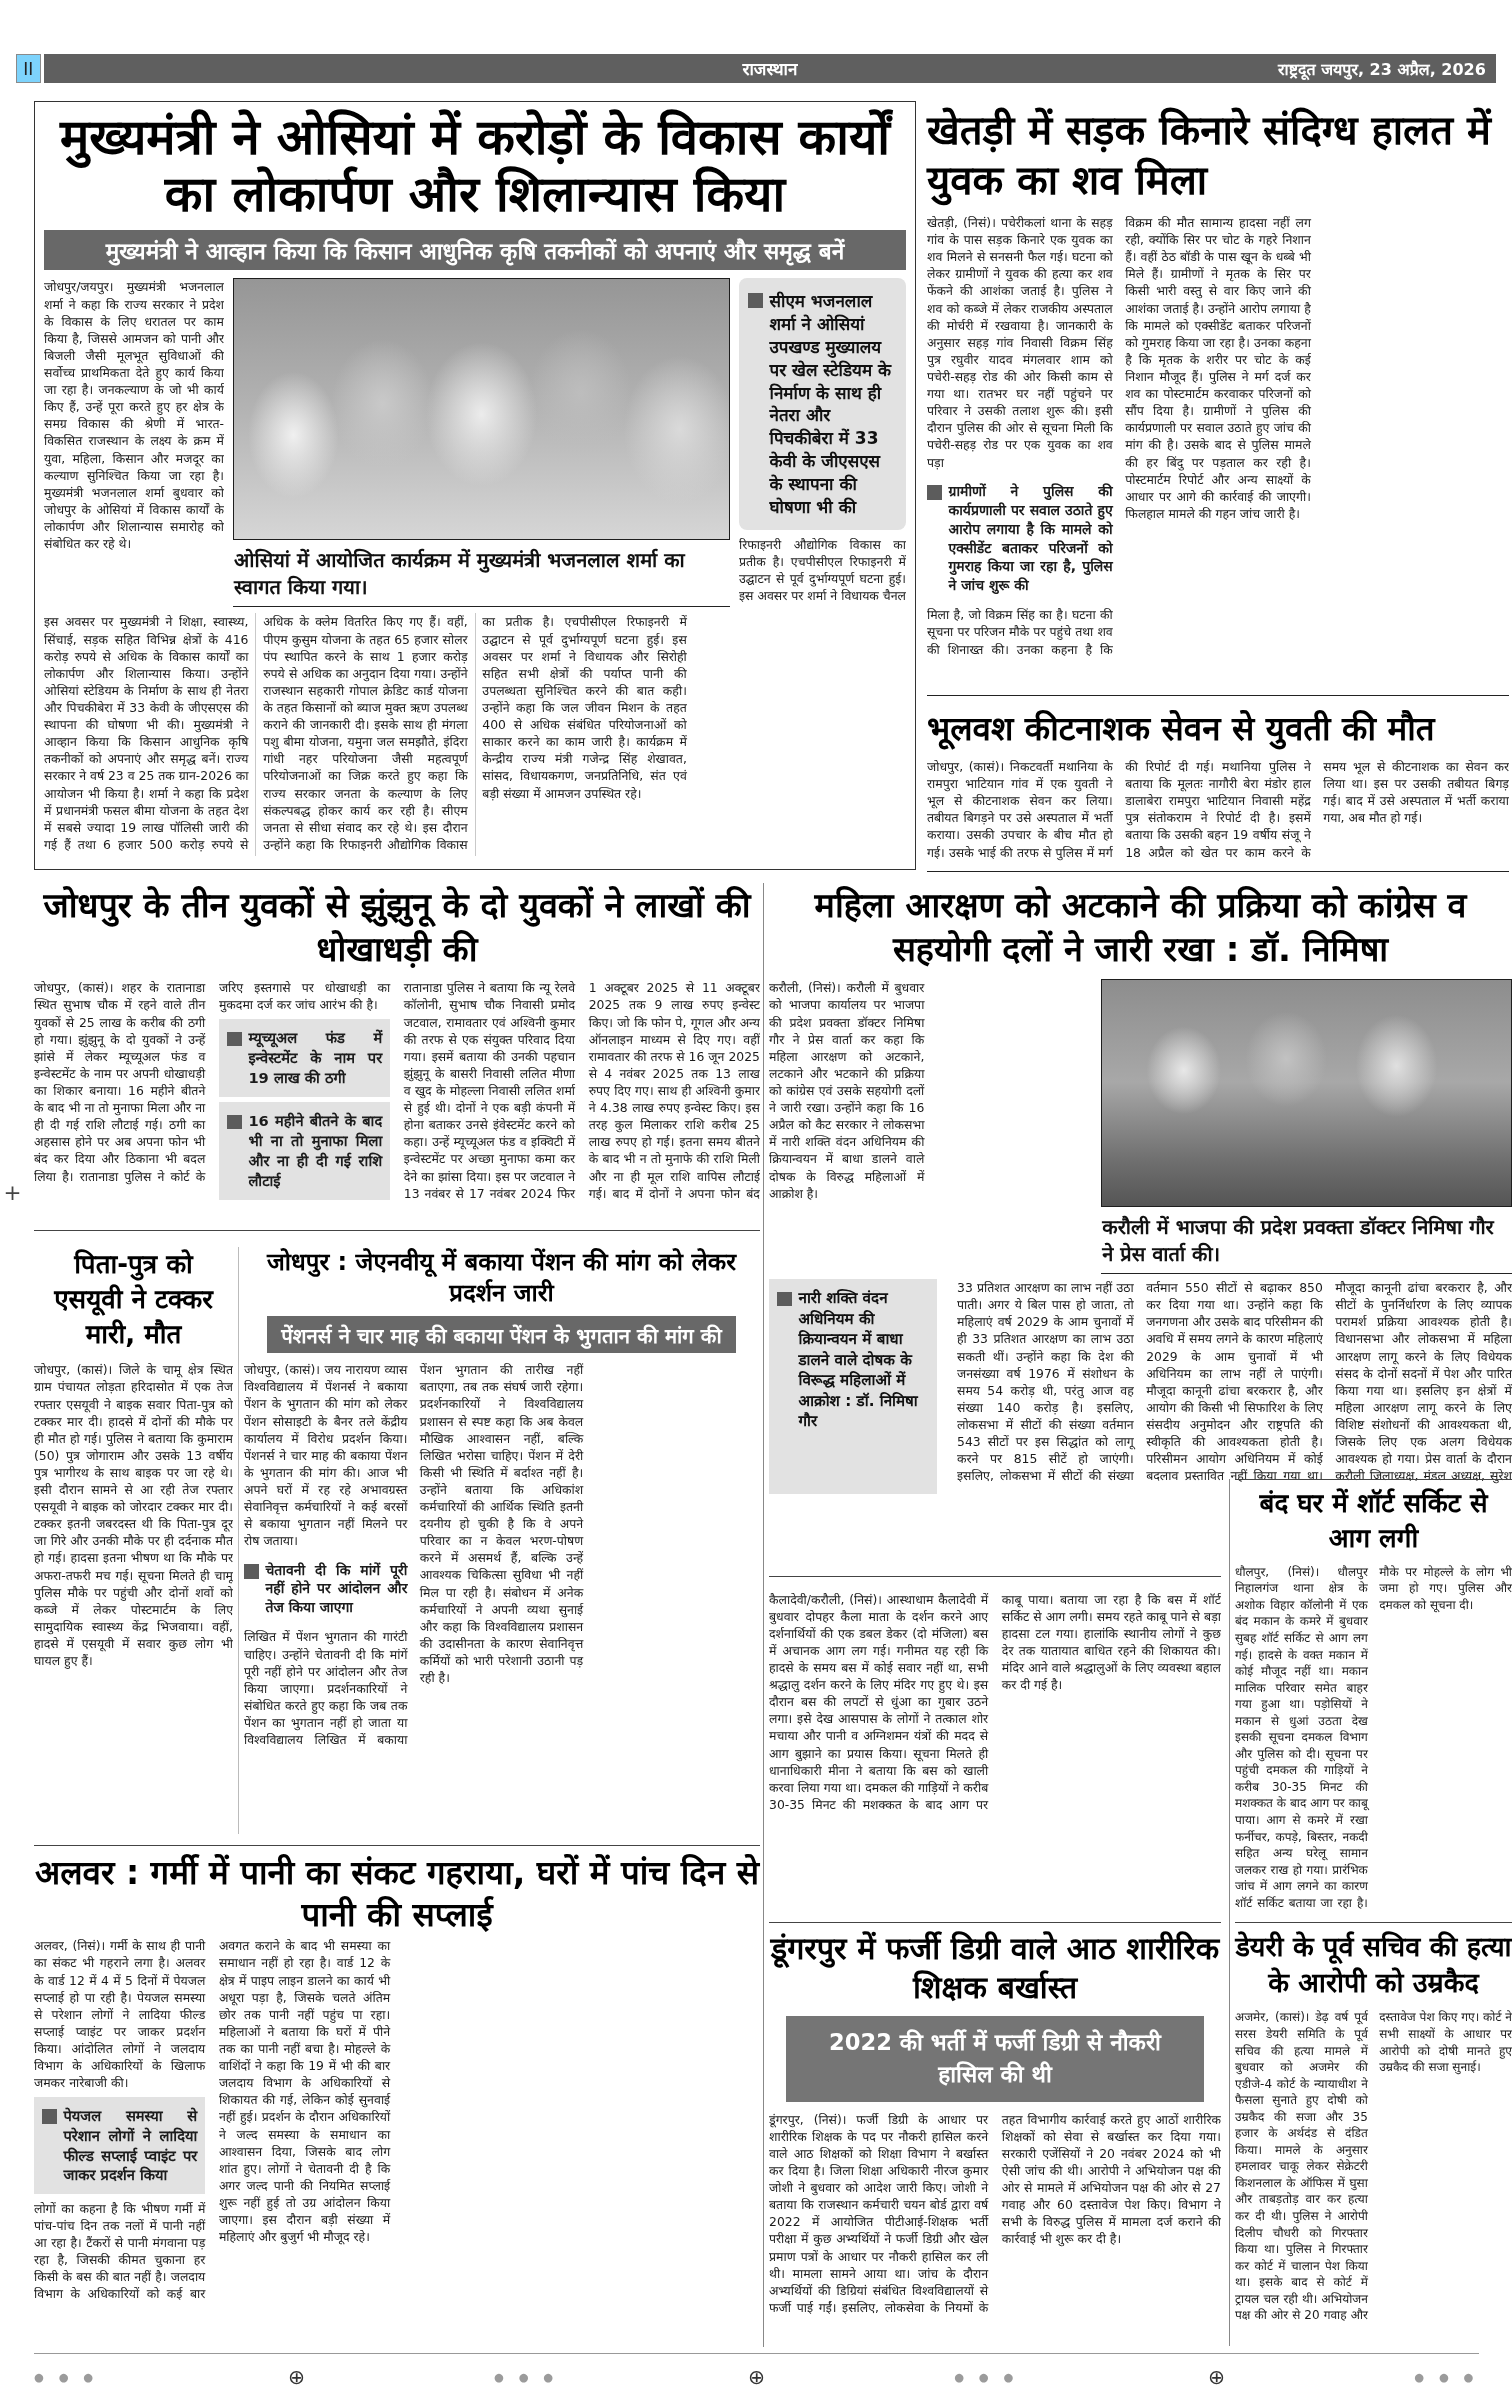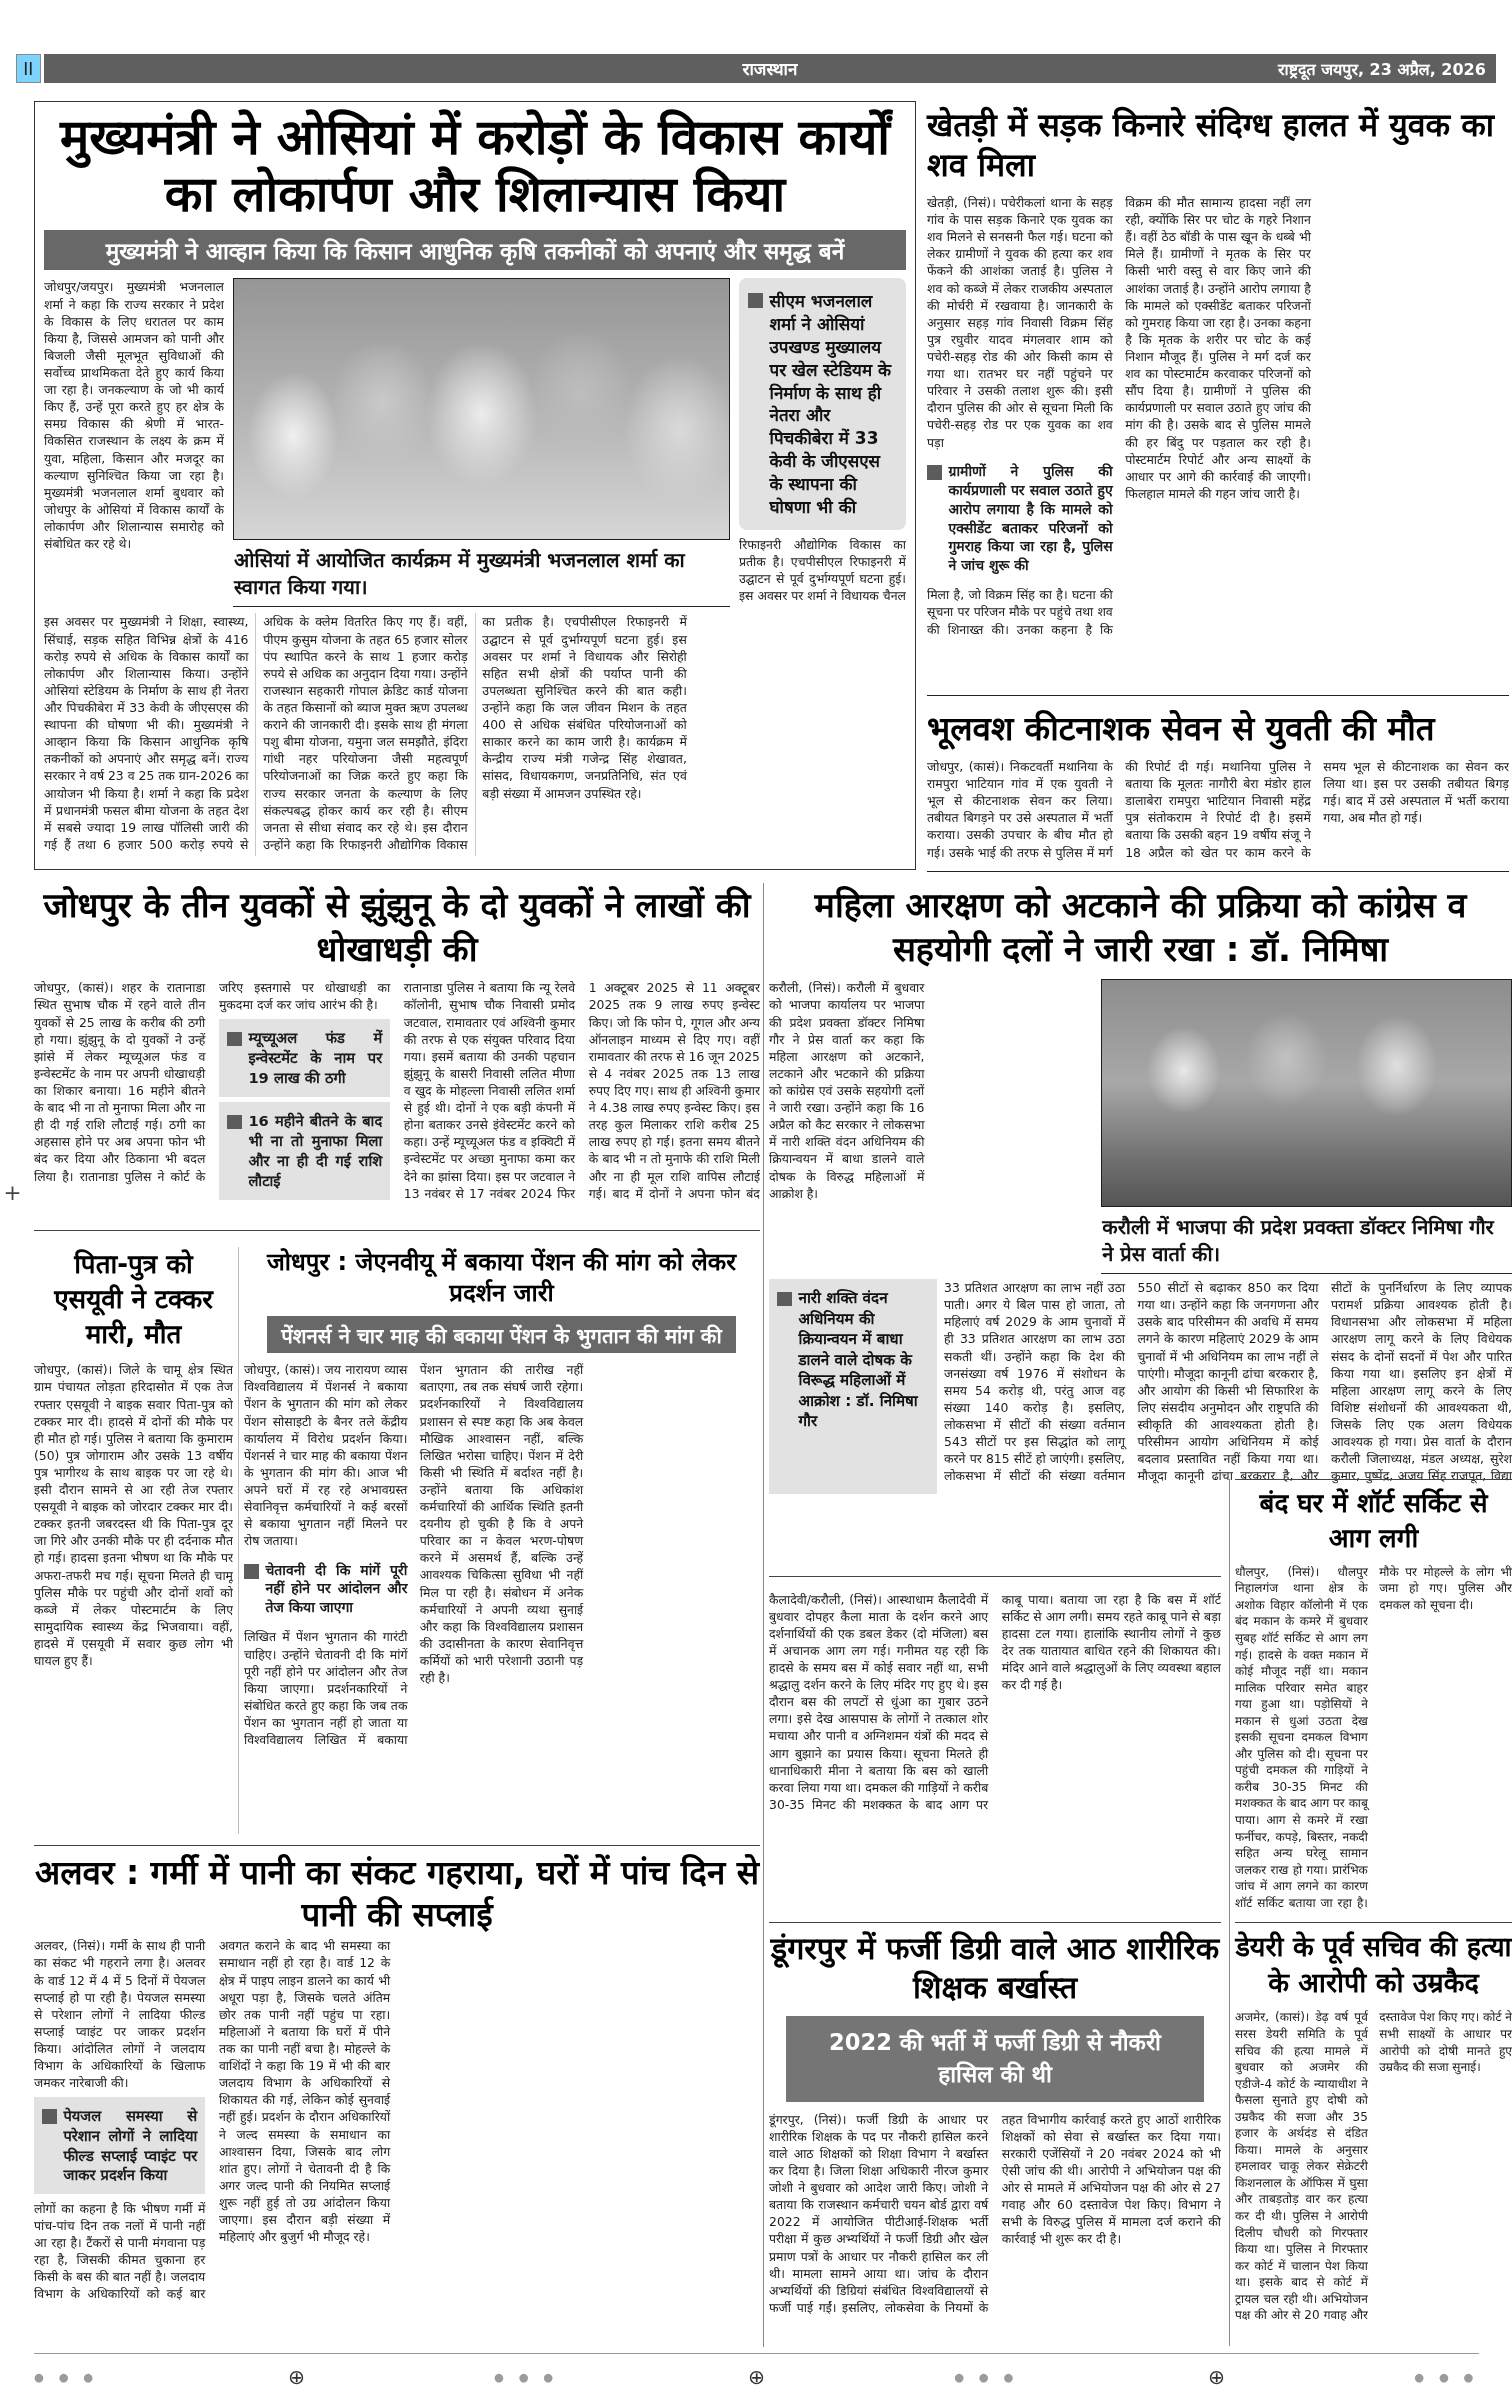--- a/index.html
+++ b/index.html
@@ -69,21 +69,21 @@
           <span class="sq"></span>
           <span>सीएम भजनलाल शर्मा ने ओसियां उपखण्ड मुख्यालय पर खेल स्टेडियम के निर्माण के साथ ही नेतरा और पिचकीबेरा में 33 केवी के जीएसएस के स्थापना की घोषणा भी की</span>
         </div>
         <div class="bodytxt" style="margin-top:5.6px;height:68px;">रिफाइनरी औद्योगिक विकास का प्रतीक है। एचपीसीएल रिफाइनरी में उद्घाटन से पूर्व दुर्भाग्यपूर्ण घटना हुई। इस अवसर पर शर्मा ने विधायक चैनल सिंह को श्रद्धांजलि दी। बाद में उन्होंने कहा कि जल जीवन मिशन के तहत 400 से अधिक ग्रामीण घरों को नल से जल के कनेक्शन दिए गए हैं। किसानों की समृद्धि के लिए सरकार कृतसंकल्पित होकर कार्य कर रही है।</div>
       </div>
     </div>
     <div class="bodytxt" style="column-count:4;column-gap:14.7px;column-rule:0.6px solid #c9c9c9;height:243px;margin-top:6.8px;">इस अवसर पर मुख्यमंत्री ने शिक्षा, स्वास्थ्य, सिंचाई, सड़क सहित विभिन्न क्षेत्रों के 416 करोड़ रुपये से अधिक के विकास कार्यों का लोकार्पण और शिलान्यास किया। उन्होंने ओसियां स्टेडियम के निर्माण के साथ ही नेतरा और पिचकीबेरा में 33 केवी के जीएसएस की स्थापना की घोषणा भी की। मुख्यमंत्री ने आव्हान किया कि किसान आधुनिक कृषि तकनीकों को अपनाएं और समृद्ध बनें। राज्य सरकार ने वर्ष 23 व 25 तक ग्रान-2026 का आयोजन भी किया है। शर्मा ने कहा कि प्रदेश में प्रधानमंत्री फसल बीमा योजना के तहत देश में सबसे ज्यादा 19 लाख पॉलिसी जारी की गई हैं तथा 6 हजार 500 करोड़ रुपये से अधिक के क्लेम वितरित किए गए हैं। वहीं, पीएम कुसुम योजना के तहत 65 हजार सोलर पंप स्थापित करने के साथ 1 हजार करोड़ रुपये से अधिक का अनुदान दिया गया। उन्होंने राजस्थान सहकारी गोपाल क्रेडिट कार्ड योजना के तहत किसानों को ब्याज मुक्त ऋण उपलब्ध कराने की जानकारी दी। इसके साथ ही मंगला पशु बीमा योजना, यमुना जल समझौते, इंदिरा गांधी नहर परियोजना जैसी महत्वपूर्ण परियोजनाओं का जिक्र करते हुए कहा कि राज्य सरकार जनता के कल्याण के लिए संकल्पबद्ध होकर कार्य कर रही है। सीएम जनता से सीधा संवाद कर रहे थे। इस दौरान उन्होंने कहा कि रिफाइनरी औद्योगिक विकास का प्रतीक है। एचपीसीएल रिफाइनरी में उद्घाटन से पूर्व दुर्भाग्यपूर्ण घटना हुई। इस अवसर पर शर्मा ने विधायक और सिरोही सहित सभी क्षेत्रों की पर्याप्त पानी की उपलब्धता सुनिश्चित करने की बात कही। उन्होंने कहा कि जल जीवन मिशन के तहत 400 से अधिक संबंधित परियोजनाओं को साकार करने का काम जारी है। कार्यक्रम में केन्द्रीय राज्य मंत्री गजेन्द्र सिंह शेखावत, सांसद, विधायकगण, जनप्रतिनिधि, संत एवं बड़ी संख्या में आमजन उपस्थित रहे।</div>
   </div>
 
   <div class="abs" style="left:927px;top:105px;width:582px;height:591px;border-bottom:1.7px solid #222;box-sizing:border-box;">
-    <h2 style="font-size:32px;line-height:1.25;">खेतड़ी में सड़क किनारे संदिग्ध हालत में युवक का शव मिला</h2>
+    <h2 style="font-size:40px;line-height:1.25;">खेतड़ी में सड़क किनारे संदिग्ध हालत में युवक का शव मिला</h2>
     <div class="bodytxt" style="column-count:3;column-gap:12.4px;height:457px;margin-top:9px;">
       <span>खेतड़ी, (निसं)। पचेरीकलां थाना के सहड़ गांव के पास सड़क किनारे एक युवक का शव मिलने से सनसनी फैल गई। घटना को लेकर ग्रामीणों ने युवक की हत्या कर शव फेंकने की आशंका जताई है। पुलिस ने शव को कब्जे में लेकर राजकीय अस्पताल की मोर्चरी में रखवाया है। जानकारी के अनुसार सहड़ गांव निवासी विक्रम सिंह पुत्र रघुवीर यादव मंगलवार शाम को पचेरी-सहड़ रोड की ओर किसी काम से गया था। रातभर घर नहीं पहुंचने पर परिवार ने उसकी तलाश शुरू की। इसी दौरान पुलिस की ओर से सूचना मिली कि पचेरी-सहड़ रोड पर एक युवक का शव पड़ा</span>
       <div class="note" style="font-size:14px;background:#fff;border:0;padding:5.6px 0;">
         <span class="sq"></span>
         <span>ग्रामीणों ने पुलिस की कार्यप्रणाली पर सवाल उठाते हुए आरोप लगाया है कि मामले को एक्सीडेंट बताकर परिजनों को गुमराह किया जा रहा है, पुलिस ने जांच शुरू की</span>
       </div>
       <span>मिला है, जो विक्रम सिंह का है। घटना की सूचना पर परिजन मौके पर पहुंचे तथा शव की शिनाख्त की। उनका कहना है कि विक्रम की मौत सामान्य हादसा नहीं लग रही, क्योंकि सिर पर चोट के गहरे निशान हैं। वहीं ठेठ बॉडी के पास खून के धब्बे भी मिले हैं। ग्रामीणों ने मृतक के सिर पर किसी भारी वस्तु से वार किए जाने की आशंका जताई है। उन्होंने आरोप लगाया है कि मामले को एक्सीडेंट बताकर परिजनों को गुमराह किया जा रहा है। उनका कहना है कि मृतक के शरीर पर चोट के कई निशान मौजूद हैं। पुलिस ने मर्ग दर्ज कर शव का पोस्टमार्टम करवाकर परिजनों को सौंप दिया है। ग्रामीणों ने पुलिस की कार्यप्रणाली पर सवाल उठाते हुए जांच की मांग की है। उसके बाद से पुलिस मामले की हर बिंदु पर पड़ताल कर रही है। पोस्टमार्टम रिपोर्ट और अन्य साक्ष्यों के आधार पर आगे की कार्रवाई की जाएगी। फिलहाल मामले की गहन जांच जारी है।</span>
     </div>
   </div>
 
@@ -110,21 +110,21 @@
 
   <div class="abs" style="left:769px;top:883px;width:743px;height:589px;box-sizing:border-box;">
     <h2 style="font-size:34px;text-align:center;line-height:1.3;">महिला आरक्षण को अटकाने की प्रक्रिया को कांग्रेस व सहयोगी दलों ने जारी रखा : डॉ. निमिषा</h2>
     <div style="display:flex;gap:10.2px;margin-top:8px;">
       <div class="bodytxt" style="width:322px;column-count:2;column-gap:11.3px;height:260px;">करौली, (निसं)। करौली में बुधवार को भाजपा कार्यालय पर भाजपा की प्रदेश प्रवक्ता डॉक्टर निमिषा गौर ने प्रेस वार्ता कर कहा कि महिला आरक्षण को अटकाने, लटकाने और भटकाने की प्रक्रिया को कांग्रेस एवं उसके सहयोगी दलों ने जारी रखा। उन्होंने कहा कि 16 अप्रैल को कैट सरकार ने लोकसभा में नारी शक्ति वंदन अधिनियम की क्रियान्वयन में बाधा डालने वाले दोषक के विरुद्ध महिलाओं में आक्रोश है।</div>
       <div style="flex:1;">
         <div class="photo2" style="height:226px;"></div>
         <div class="caption">करौली में भाजपा की प्रदेश प्रवक्ता डॉक्टर निमिषा गौर ने प्रेस वार्ता की।</div>
       </div>
     </div>
-    <div style="display:flex;gap:7px;margin-top:5.6px;">
+    <div style="display:flex;gap:20px;margin-top:5.6px;">
       <div class="note" style="width:152px;flex:0 0 auto;font-size:15.2px;margin:0;">
         <span class="sq"></span>
         <span>नारी शक्ति वंदन अधिनियम की क्रियान्वयन में बाधा डालने वाले दोषक के विरूद्ध महिलाओं में आक्रोश : डॉ. निमिषा गौर</span>
       </div>
       <div class="bodytxt" style="flex:1;column-count:3;column-gap:12.4px;height:215px;">33 प्रतिशत आरक्षण का लाभ नहीं उठा पाती। अगर ये बिल पास हो जाता, तो महिलाएं वर्ष 2029 के आम चुनावों में ही 33 प्रतिशत आरक्षण का लाभ उठा सकती थीं। उन्होंने कहा कि देश की जनसंख्या वर्ष 1976 में संशोधन के समय 54 करोड़ थी, परंतु आज वह संख्या 140 करोड़ है। इसलिए, लोकसभा में सीटों की संख्या वर्तमान 543 सीटों पर इस सिद्धांत को लागू करने पर 815 सीटें हो जाएंगी। इसलिए, लोकसभा में सीटों की संख्या वर्तमान 550 सीटों से बढ़ाकर 850 कर दिया गया था। उन्होंने कहा कि जनगणना और उसके बाद परिसीमन की अवधि में समय लगने के कारण महिलाएं 2029 के आम चुनावों में भी अधिनियम का लाभ नहीं ले पाएंगी। मौजूदा कानूनी ढांचा बरकरार है, और आयोग की किसी भी सिफारिश के लिए संसदीय अनुमोदन और राष्ट्रपति की स्वीकृति की आवश्यकता होती है। परिसीमन आयोग अधिनियम में कोई बदलाव प्रस्तावित नहीं किया गया था। मौजूदा कानूनी ढांचा बरकरार है, और सीटों के पुनर्निर्धारण के लिए व्यापक परामर्श प्रक्रिया आवश्यक होती है। विधानसभा और लोकसभा में महिला आरक्षण लागू करने के लिए विधेयक संसद के दोनों सदनों में पेश और पारित किया गया था। इसलिए इन क्षेत्रों में महिला आरक्षण लागू करने के लिए विशिष्ट संशोधनों की आवश्यकता थी, जिसके लिए एक अलग विधेयक आवश्यक हो गया। प्रेस वार्ता के दौरान करौली जिलाध्यक्ष, मंडल अध्यक्ष, सुरेश कुमार, पुष्पेंद्र, अजय सिंह राजपूत, विद्या बैरवा, आनंद सिंह, गोपाल शर्मा, नितेंद्र सिंह, योगेंद्र मिश्रा आदि उपस्थित रहे।</div>
     </div>
   </div>
 
   <div class="abs" style="left:34px;top:1247px;width:199px;height:587px;box-sizing:border-box;">
     <h3 style="font-size:26px;text-align:center;line-height:1.35;padding:0 5.6px;">पिता-पुत्र को एसयूवी ने टक्कर मारी, मौत</h3>

